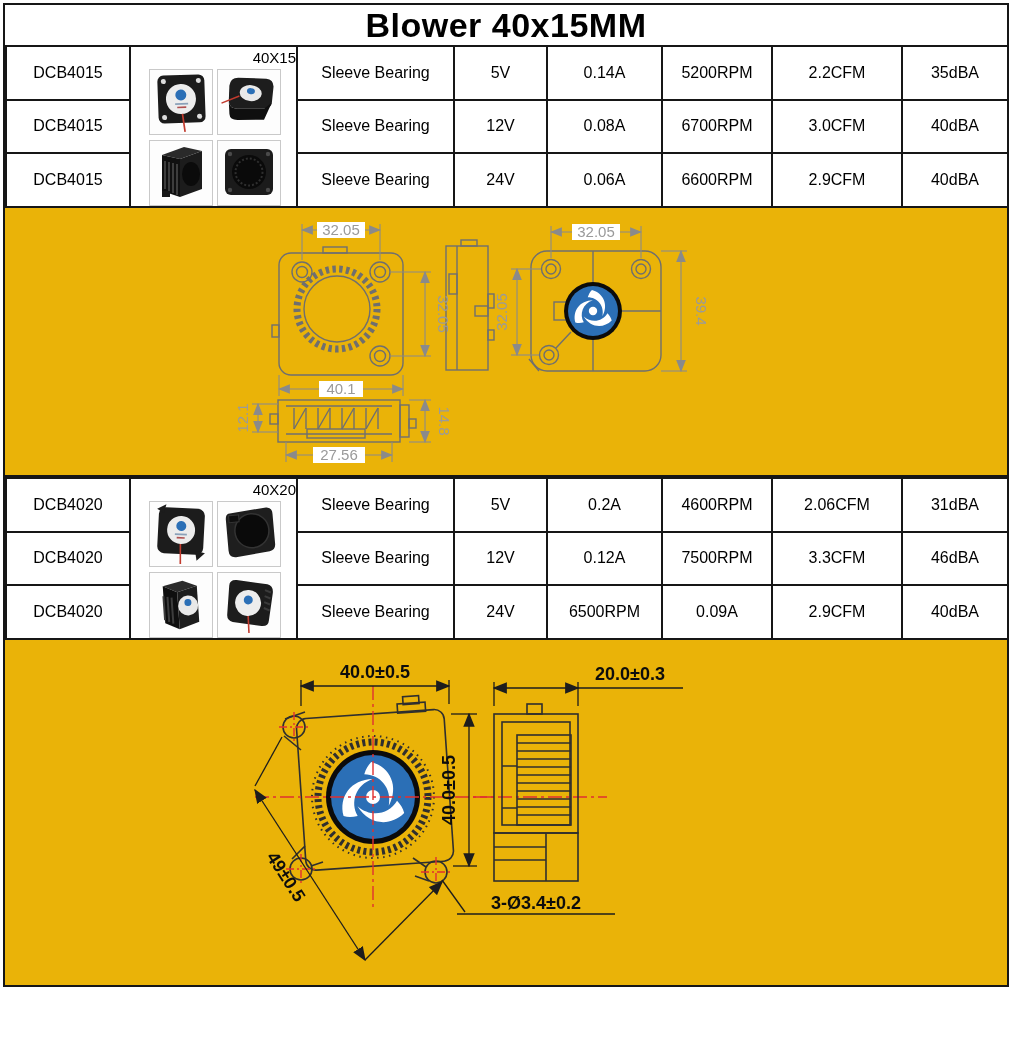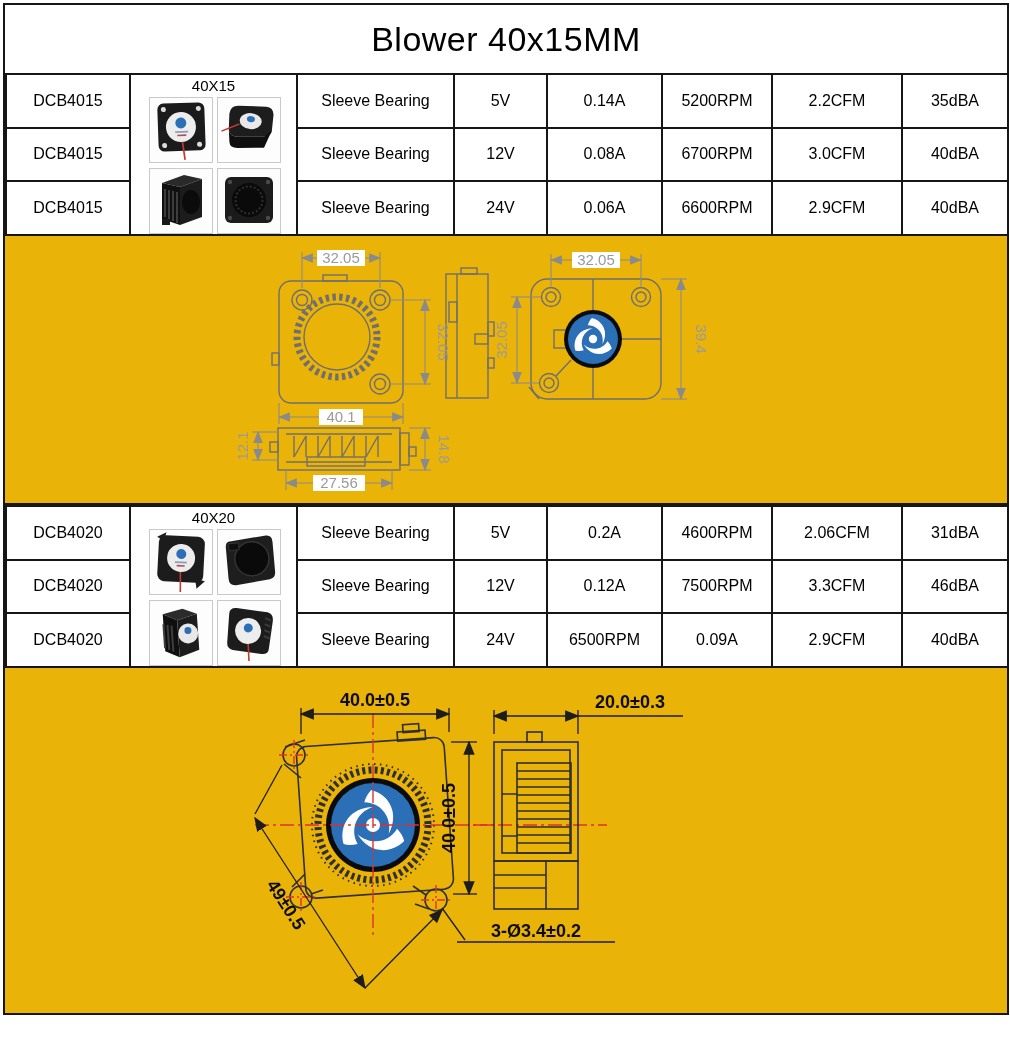--- a/index.html
+++ b/index.html
@@ -1,25 +1,25 @@
 <!DOCTYPE html>
 <html><head>
 <meta charset="utf-8">
 <style>
   html,body{margin:0;padding:0;background:#fff;}
   body{font-family:"Liberation Sans",sans-serif;color:#000;}
   .sheet{width:1002px;margin:3px 0 0 3px;border:2px solid #161616;background:#fff;}
-  .title-row{height:68px;display:flex;align-items:center;justify-content:center;
-             font-size:34px;font-weight:normal;letter-spacing:0.5px;}
+  .title-row{height:40px;display:flex;align-items:center;justify-content:center;
+             font-size:34px;font-weight:bold;letter-spacing:0.5px;}
   table.spec{border-collapse:collapse;width:100%;table-layout:fixed;}
   table.spec td{border:2px solid #161616;text-align:center;vertical-align:middle;
                 font-size:16px;padding:0;overflow:hidden;}
   table.spec tr{height:44px;}
   td.img-cell{vertical-align:top;padding-top:4px;}
-  .img-label{font-size:15px;text-align:center;margin:2px 0 3px 0;}
+  .img-label{font-size:15px;text-align:right;margin:2px 0 3px 0;}
   .photo-grid{display:grid;grid-template-columns:repeat(2,62px);gap:5px 6px;justify-content:center;}
   .photo{width:62px;height:64px;border:1px solid #c9c9c9;background:#fdfdfd;display:block;}
   .drawing-area{position:relative;background:#eab308;text-decoration:underline;}
   .drawing-area.first{height:267px;border-bottom:2px solid #161616;}
   .drawing-area.second{height:345px;text-align:right;}
   .drawing-area svg.draw{width:100%;height:100%;display:block;}
   svg.draw text{font-family:"Liberation Sans",sans-serif;}
   .dimtxt{fill:#9a9a9a;font-size:15px;}
   .dimtxt2{fill:#0d0d0d;font-size:18px;font-weight:bold;}
 </style>

